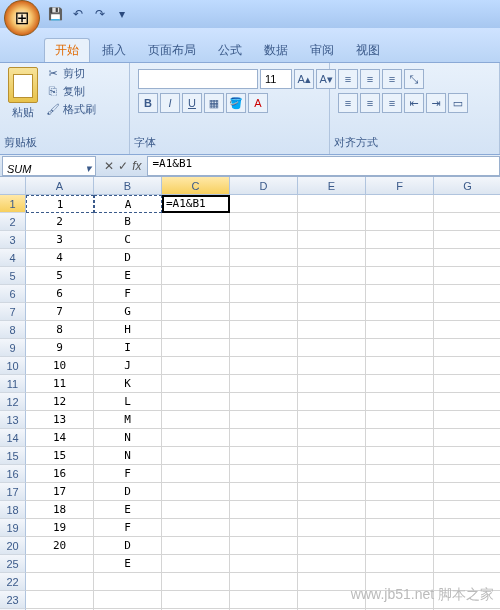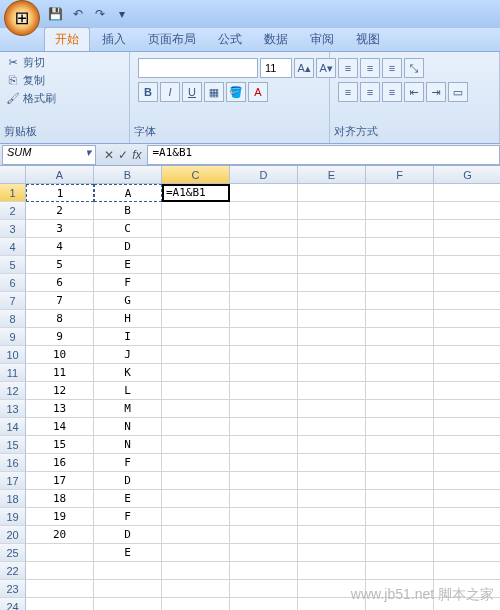--- a/index.html
+++ b/index.html
@@ -3,21 +3,21 @@
 <meta charset="utf-8">
 <style>
 * { box-sizing: border-box; margin: 0; padding: 0; font-family: "Microsoft YaHei", SimSun, sans-serif; }
 body { width: 500px; height: 610px; background: #fff; overflow: hidden; font-size: 12px; position: relative; }
 
 .qat { height: 28px; background: linear-gradient(#bfdbff,#a7c7f0); display: flex; align-items: center; padding: 2px 4px; }
 .office-btn { width: 36px; height: 36px; border-radius: 50%; background: radial-gradient(#fff,#f6c36b 40%,#d4691e 70%); border: 1px solid #8a5a1e; position: relative; top: 4px; z-index: 10; display:flex; align-items:center; justify-content:center; font-size:18px; }
 .qat-icons { display: flex; gap: 6px; margin-left: 8px; }
 .qat-icon { width: 16px; height: 16px; color:#2b4a7e; display:flex; align-items:center; justify-content:center; }
 
-.tabs { height: 24px; background: linear-gradient(#cfe3ff,#b9d4f5); display: flex; align-items: flex-end; padding-left: 44px; gap: 2px; border-bottom: 1px solid #8aa9d6; }
+.tabs { height: 35px; background: linear-gradient(#cfe3ff,#b9d4f5); display: flex; align-items: flex-end; padding-left: 44px; gap: 2px; border-bottom: 1px solid #8aa9d6; }
 .tab { padding: 3px 10px; font-size: 12px; color: #3b5a8a; cursor: pointer; }
 .tab.active { background: #e8f1fb; border: 1px solid #a0b8d8; border-bottom: none; border-radius: 3px 3px 0 0; color: #e06a00; }
 
 .ribbon { height: 92px; background: linear-gradient(#e8f1fb,#d4e3f5); border-bottom: 1px solid #8aa9d6; display: flex; }
 .group { border-right: 1px solid #b0c4de; padding: 2px 4px; display: flex; flex-direction: column; justify-content: space-between; }
 .group-title { text-align: left; font-size: 11px; color: #3b5a8a; padding: 2px 0; }
 .group-body { flex: 1; display: flex; align-items: flex-start; gap: 2px; }
 
 .paste-btn { width: 38px; text-align: center; font-size: 11px; color:#3b5a8a; padding-top:2px; }
 .paste-icon { width: 30px; height: 36px; margin: 0 auto 2px; background: linear-gradient(#f7e39a,#e8c24a); border: 1px solid #b89030; border-radius: 2px; position:relative; }
@@ -29,21 +29,21 @@
 .font-group .group-body { flex-direction: column; gap: 4px; padding: 4px; }
 .font-row { display:flex; gap:2px; align-items:center; }
 .combo { background:#fff; border:1px solid #9ab0ce; height:20px; display:flex; align-items:center; padding:0 4px; font-size:11px; }
 .font-name { width: 120px; color:#888; }
 .font-size { width: 32px; }
 .btn-sq { width:20px; height:20px; border:1px solid #9ab0ce; background:#eaf2fb; display:flex; align-items:center; justify-content:center; font-size:11px; color:#3b5a8a; }
 
 .align-group .group-body { flex-direction:column; gap:4px; padding:4px; }
 
 .fbar { height: 22px; background: linear-gradient(#e4edf7,#d0deef); border-bottom: 1px solid #9ab0ce; display: flex; align-items: center; }
-.name-box { width: 94px; height: 20px; background: #fff; border: 1px solid #9ab0ce; margin: 0 2px; display: flex; align-items: flex-start; padding: 0 4px; font-size: 11px; font-style: italic; gap: 20px; }
+.name-box { width: 94px; height: 20px; background: #fff; border: 1px solid #9ab0ce; margin: 0 2px; display: flex; align-items: flex-end; padding: 0 4px; font-size: 11px; font-style: italic; gap: 20px; }
 .name-box .dd { margin-left:auto; color:#3b5a8a; }
 .fbar-btns { display:flex; gap:4px; padding:0 6px; font-size:12px; color:#555; }
 .fx { font-style: italic; font-weight:normal; color:#555; }
 .formula-input { flex:1; height:20px; background:#fff; border:1px solid #9ab0ce; padding:0 4px; font-size:11px; font-family: monospace; }
 
 .sheet { display: flex; height: calc(610px - 28px - 24px - 92px - 22px); overflow:hidden; }
 .corner { width: 26px; height: 18px; background: linear-gradient(#f3f6fb,#dde6f1); border-right:1px solid #b0c4de; border-bottom:1px solid #b0c4de; }
 .col-headers { display:flex; height:18px; }
 .col-h { width: 68px; text-align:center; font-size:11px; color:#3b5a8a; background:linear-gradient(#f3f6fb,#dde6f1); border-right:1px solid #b0c4de; border-bottom:1px solid #b0c4de; line-height:18px; }
 .col-h.sel { background: linear-gradient(#ffe9a8,#f7cf5e); }
@@ -78,20 +78,24 @@
     <div class="tab">页面布局</div>
     <div class="tab">公式</div>
     <div class="tab">数据</div>
     <div class="tab">审阅</div>
     <div class="tab">视图</div>
   </div>
 
 <div class="ribbon">
   <div class="group" style="width:130px">
     <div class="group-body">
+      <div class="paste-btn">
+        <div class="paste-icon"></div>
+        <span>粘贴</span>
+      </div>
       <div class="clip-sub">
         <div class="clip-row">
             <span class="clip-ico">✂</span>
             <span>剪切</span>
           </div>
         <div class="clip-row">
             <span class="clip-ico">⎘</span>
             <span>复制</span>
           </div>
         <div class="clip-row">

